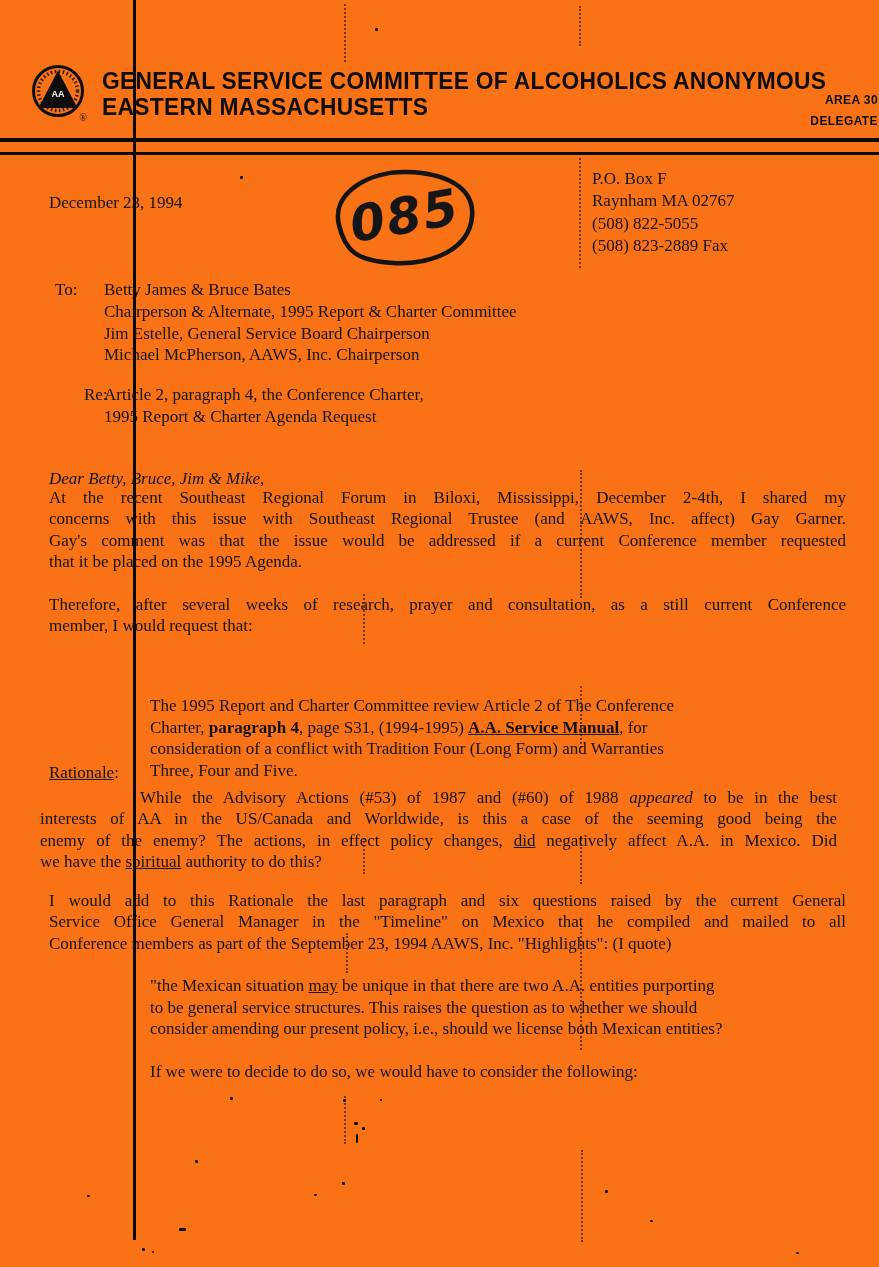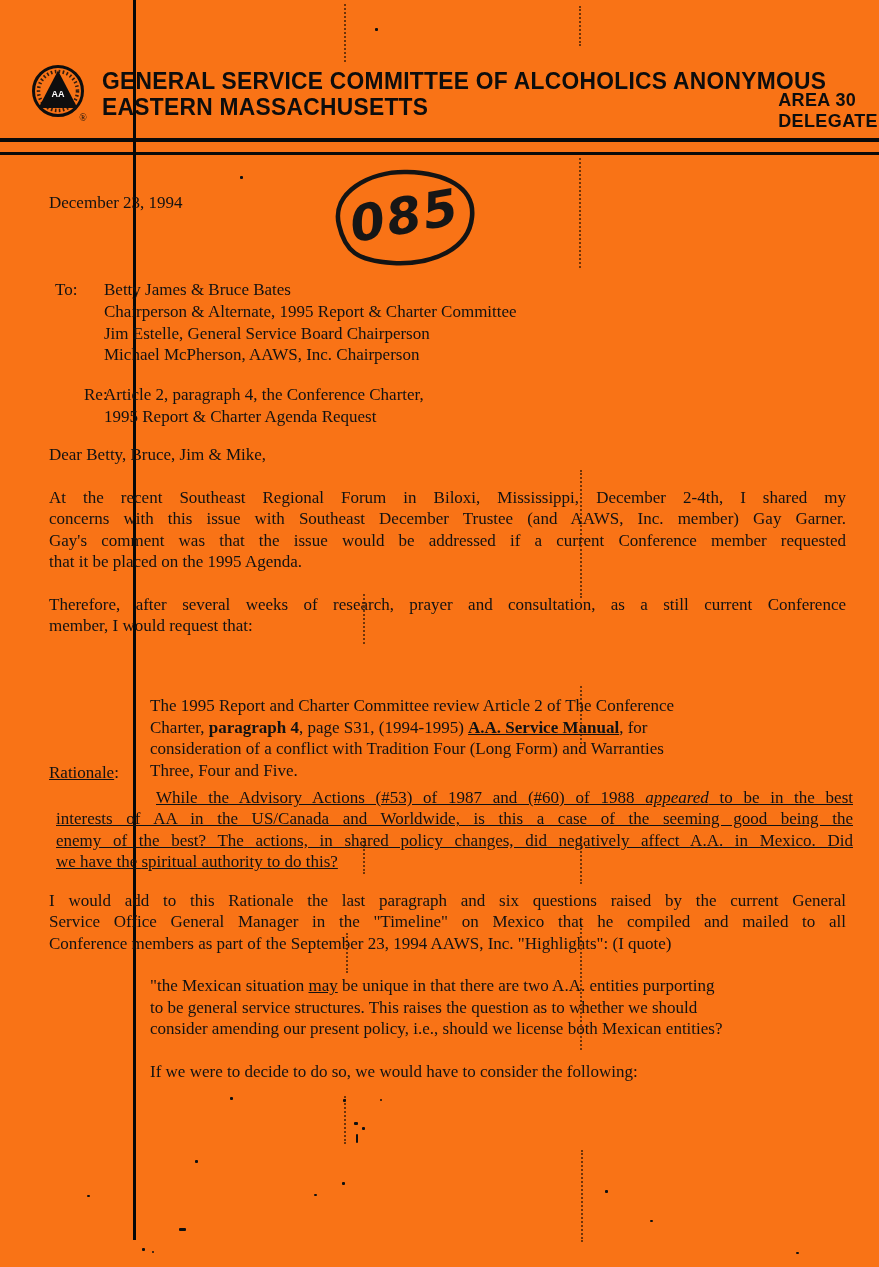--- a/index.html
+++ b/index.html
@@ -17,22 +17,22 @@
     position:absolute;left:102px;top:68px;
     font-family:"Liberation Sans", sans-serif;
     font-weight:bold;font-size:23px;line-height:26px;
     letter-spacing:.3px;color:#0d0d0d;
     transform:scaleX(.99);transform-origin:left top;
     white-space:nowrap;
   }
   .area-block{
     position:absolute;right:1px;top:90px;
     font-family:"Liberation Sans", sans-serif;
-    font-weight:bold;font-size:18px;line-height:21px;
-    text-align:left;color:#0d0d0d;letter-spacing:.4px;
+    font-weight:bold;font-size:12px;line-height:21px;
+    text-align:right;color:#0d0d0d;letter-spacing:.4px;
   }
   .rule{position:absolute;left:0;width:879px;background:#0a0a0a;}
   .rule-1{top:138px;height:4px;}
   .rule-2{top:152px;height:3px;}
   
   .vfold-solid{position:absolute;left:133px;top:0;width:3px;height:1240px;background:#070707;}
   .vfold-dot{position:absolute;width:0;border-left:2px dotted rgba(0,0,0,.55);}
   .speck{position:absolute;background:#101010;border-radius:1px;}
   
   .t17{font-size:17px;line-height:21.5px;}
@@ -95,62 +95,68 @@
   <div class="vfold-dot" style="left:580px;top:924px;height:126px;"></div>
   <div class="vfold-dot" style="left:581px;top:1150px;height:92px;"></div>
 
   <div class="abs t17" style="left:49px;top:192px;">December 23, 1994</div>
 
   <svg class="stamp" width="158" height="106" viewBox="0 0 158 106">
     <path d="M 14,62 C 6,30 44,8 82,9 C 120,10 150,24 147,54 C 144,86 108,102 68,100 C 32,98 20,88 14,62 Z" fill="none" stroke="#141414" stroke-width="4.6" stroke-linecap="round"></path>
     <text x="80" y="70" text-anchor="middle" font-size="50" letter-spacing="2" transform="rotate(-10 80 54)">085</text>
   </svg>
 
+  <div class="abs t17 addr" style="left:592px;top:168px;">
+    <div>P.O. Box F</div>
+    <div>Raynham MA 02767</div>
+    <div>(508) 822-5055</div>
+    <div>(508) 823-2889 Fax</div>
+  </div>
 
   <div class="abs t17" style="left:55px;top:279px;">To:</div>
   <div class="block" style="left:104px;top:279px;line-height:21.8px;">
     <div class="bl">Betty James &amp; Bruce Bates</div>
     <div class="bl">Chairperson &amp; Alternate, 1995 Report &amp; Charter Committee</div>
     <div class="bl">Jim Estelle, General Service Board Chairperson</div>
     <div class="bl">Michael McPherson, AAWS, Inc. Chairperson</div>
   </div>
 
   <div class="abs t17" style="left:55px;top:384px;margin-left:29px;">Re:</div>
   <div class="block" style="left:104px;top:384px;line-height:21.8px;">
     <div class="bl">Article 2, paragraph 4, the Conference Charter,</div>
     <div class="bl">1995 Report &amp; Charter Agenda Request</div>
   </div>
 
-  <div class="abs t17" style="left:49px;top:444px;">Dear Betty, Bruce, Jim &amp; Mike,</div>
+  <div class="abs t17" style="left:49px;top:468px;font-style:italic;">Dear Betty, Bruce, Jim &amp; Mike,</div>
 
   <div class="block" style="left:49px;top:487px;width:797px;">
     <div class="bl jl">At the recent Southeast Regional Forum in Biloxi, Mississippi, December 2-4th,  I shared my</div>
-    <div class="bl jl">concerns with this issue with Southeast December Trustee (and AAWS, Inc. member) Gay Garner.</div>
+    <div class="bl jl">concerns with this issue with Southeast Regional Trustee (and AAWS, Inc. affect) Gay Garner.</div>
     <div class="bl jl">Gay's comment was that the issue would be addressed if a current Conference member requested</div>
     <div class="bl">that it be placed on the 1995 Agenda.</div>
   </div>
 
   <div class="block" style="left:49px;top:594px;width:797px;">
     <div class="bl jl">Therefore, after several weeks of research, prayer and consultation, as a still current Conference</div>
     <div class="bl">member, I would request that:</div>
   </div>
 
   <div class="block" style="left:150px;top:695px;width:640px;line-height:21.6px;">
     <div class="bl"><span>The 1995 Report and Charter Committee review Article 2 of The Conference</span></div>
     <div class="bl"><span>Charter, </span><span class="rt-b">paragraph 4</span><span>, page S31, (1994-1995) </span><span class="rt-b rt-u">A.A. Service Manual</span><span>, for</span></div>
     <div class="bl"><span>consideration of a conflict with Tradition Four (Long Form) and Warranties</span></div>
     <div class="bl"><span>Three, Four and Five.</span></div>
   </div>
 
   <div class="abs t17" style="left:49px;top:762px;"><span class="rt-u">Rationale</span><span>:</span></div>
 
-  <div class="block" style="left:56px;top:787px;width:797px;text-decoration:underline;">
+  <div class="block" style="left:40px;top:787px;width:797px;">
     <div class="bl jl indent100"><span>While the Advisory Actions (#53) of 1987 and (#60) of 1988 </span><span class="rt-i">appeared</span><span> to be in the best</span></div>
     <div class="bl jl"><span>interests of AA in the US/Canada and Worldwide, is this a case of the seeming good being the</span></div>
-    <div class="bl jl"><span>enemy of the best?  The actions, in shared policy changes, </span><span class="rt-u">did</span><span> negatively affect A.A. in Mexico.  Did</span></div>
+    <div class="bl jl"><span>enemy of the enemy?  The actions, in effect policy changes, </span><span class="rt-u">did</span><span> negatively affect A.A. in Mexico.  Did</span></div>
     <div class="bl"><span>we have the </span><span class="rt-u">spiritual</span><span> authority to do this?</span></div>
   </div>
 
   <div class="block" style="left:49px;top:890px;width:797px;">
     <div class="bl jl">I would add to this Rationale the last paragraph and six questions raised by the current General</div>
     <div class="bl jl">Service Office General Manager in the "Timeline" on Mexico that he compiled and mailed to all</div>
     <div class="bl">Conference members as part of the September 23, 1994 AAWS, Inc. "Highlights":  (I quote)</div>
   </div>
 
   <div class="block" style="left:150px;top:975px;width:640px;line-height:21.6px;">

